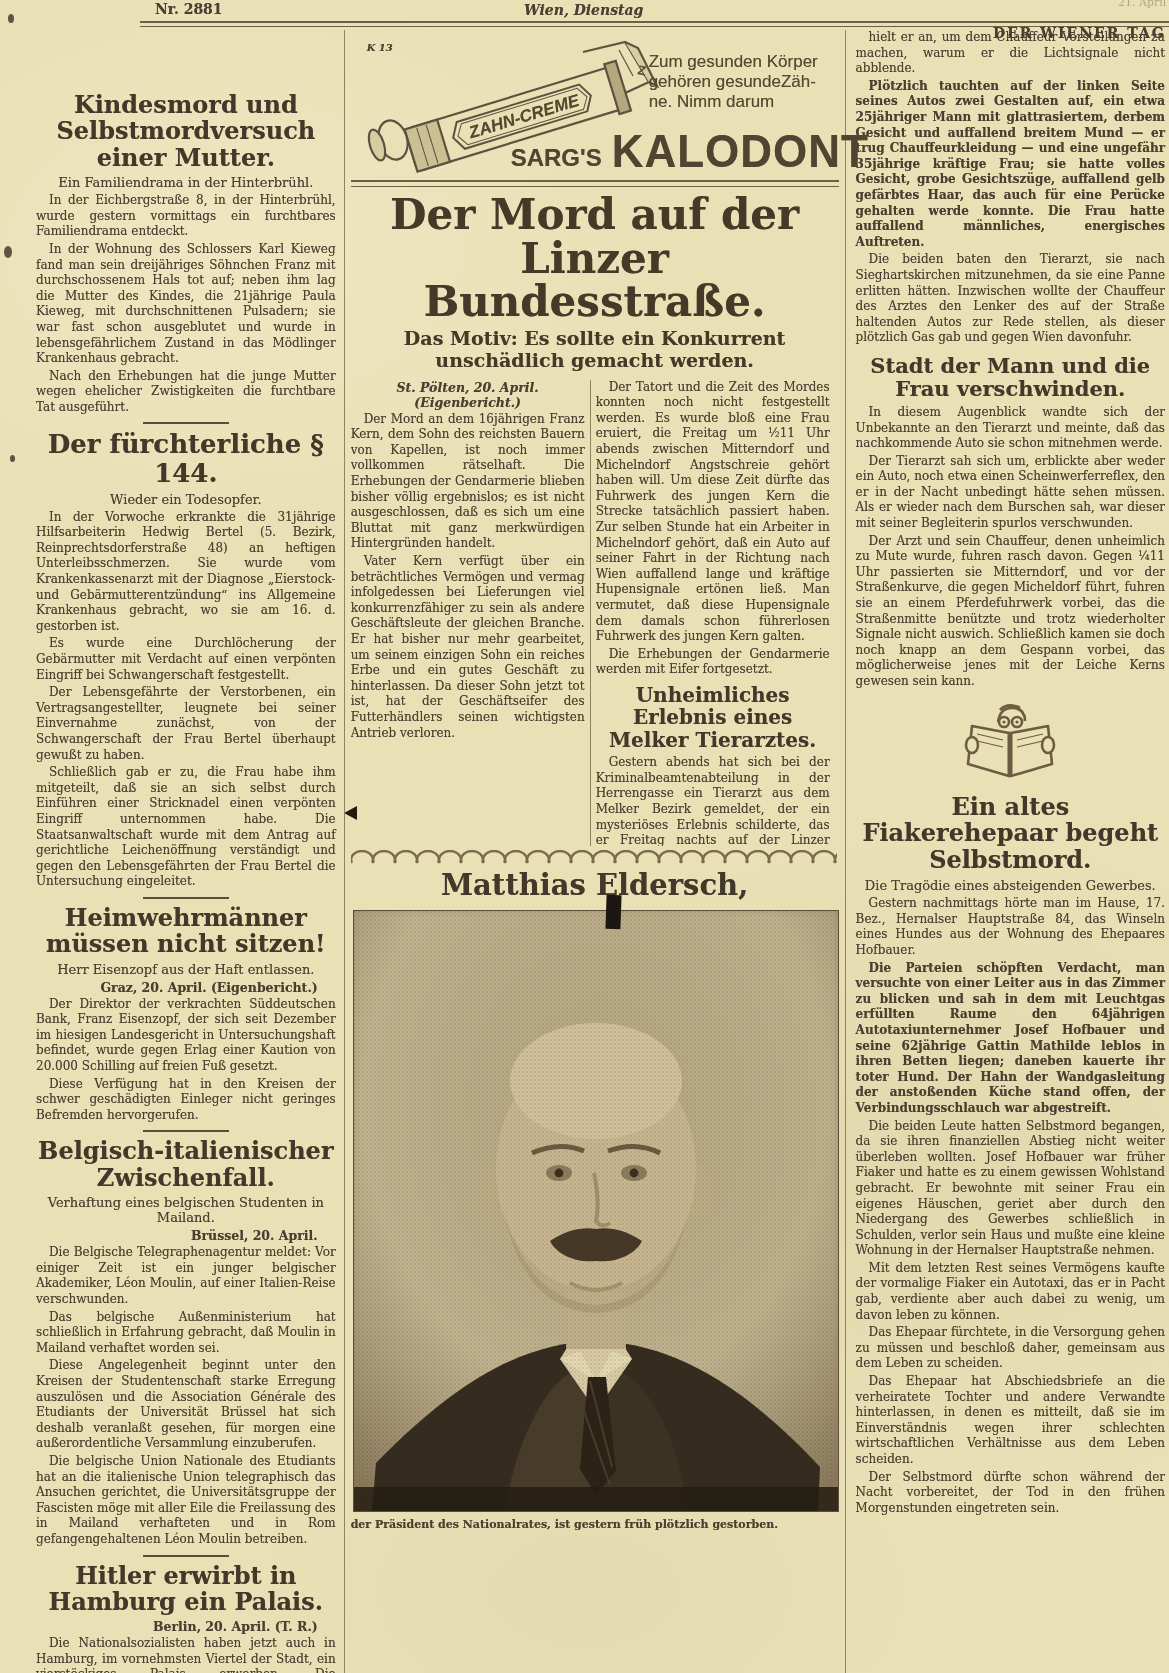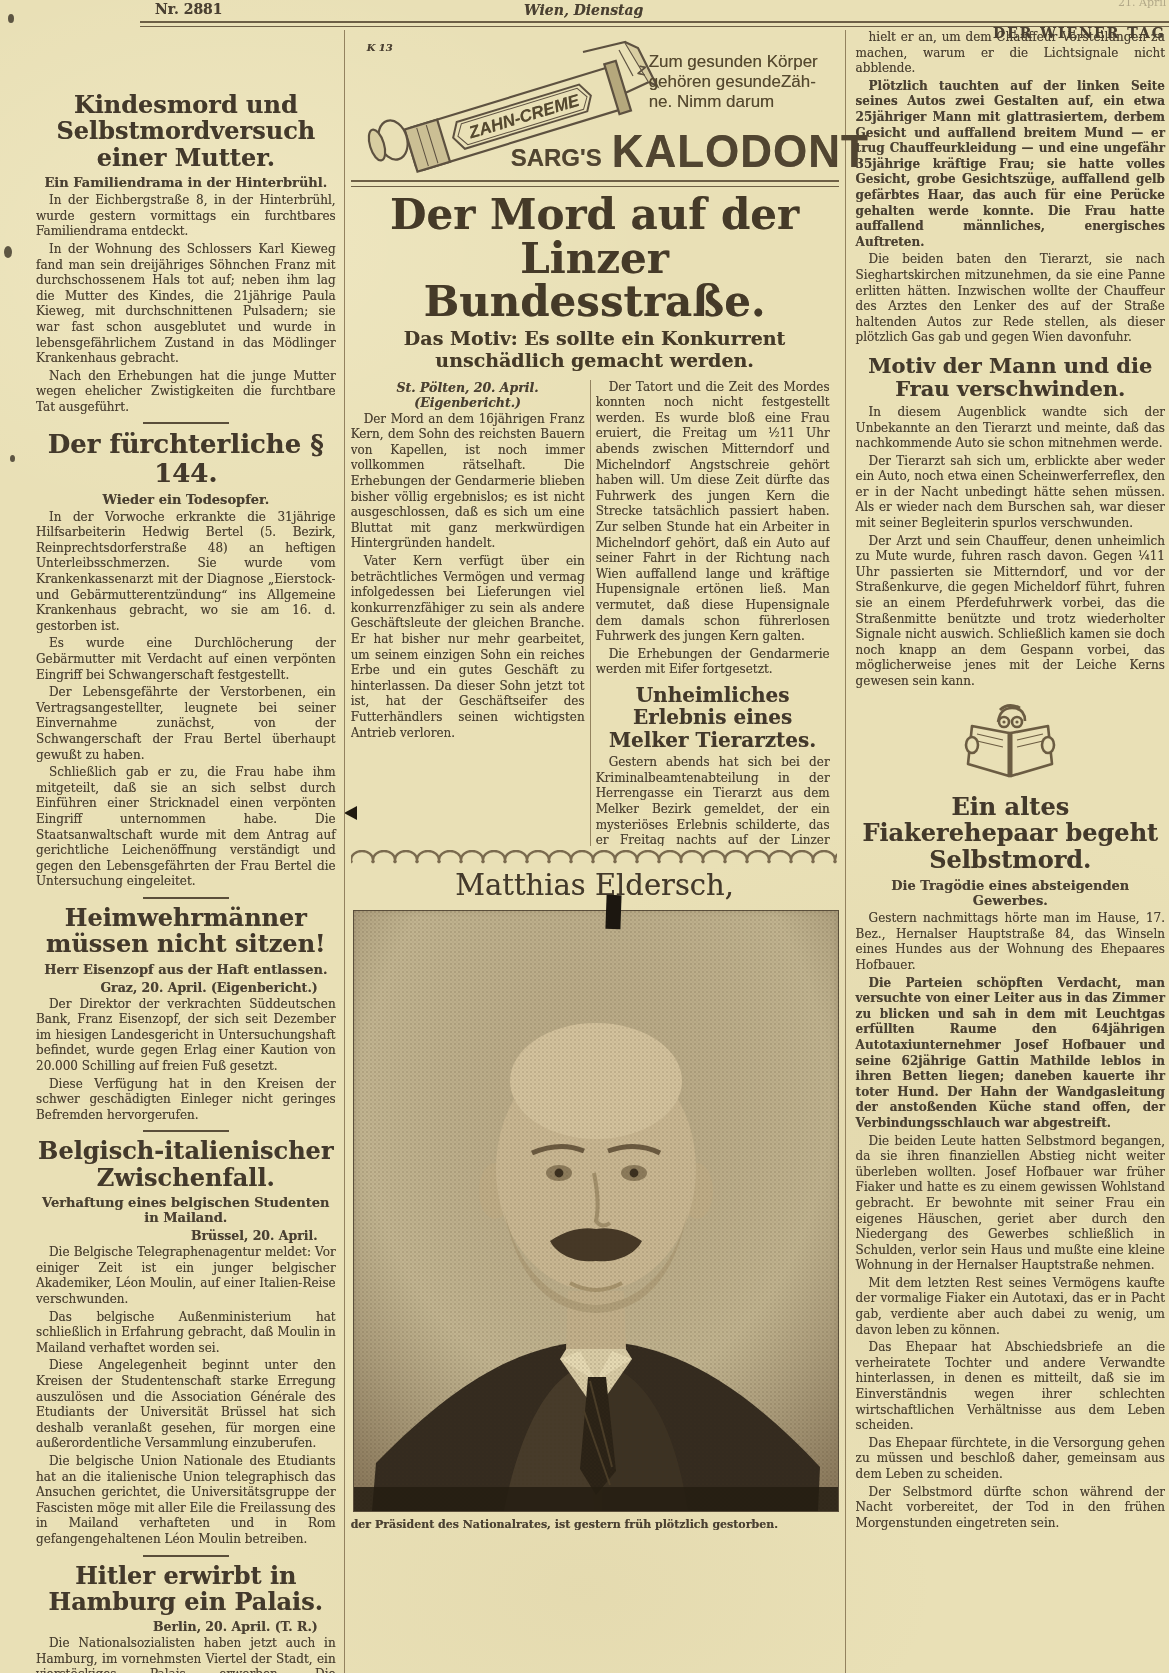--- a/index.html
+++ b/index.html
@@ -30,21 +30,21 @@
   .content{position:absolute;top:30px;left:34px;right:2px;bottom:0;display:flex;}
   .vrule{width:1px;background:#93825f;margin:0 2px;}
   .col-left{width:308px;padding:60px 6px 0 2px;}
   .col-mid{width:488px;padding:0 4px;position:relative;}
   .col-right{width:318px;padding:0 2px 0 8px;}
 
   
   .para{margin:0 0 2px 0;font-size:12px;line-height:1.3;text-align:justify;text-indent:13px;}
   .para.bold{font-weight:bold;}
   .headline{margin:2px 0 4px 0;font-size:24px;line-height:1.1;font-weight:bold;text-align:center;color:#43392b;}
-  .subhead{margin:0 0 3px 0;font-size:13px;font-weight:bold;text-align:center;}
+  .subhead{margin:0 0 3px 0;font-size:13px;font-weight:normal;text-align:center;}
   .dateline{margin:0 0 2px 0;font-size:12.5px;font-weight:bold;text-align:right;padding-right:18px;}
   .dateline.center{text-align:center;padding-right:0;font-style:italic;}
   .divider{width:86px;border:none;border-top:2px solid #5a4e3a;margin:7px auto 6px auto;}
   .article{margin-bottom:2px;}
 
   
   .ad{position:relative;height:150px;}
   .ad-mark{position:absolute;left:16px;top:12px;font-size:10px;font-style:italic;font-weight:bold;}
   .ad-tube{position:absolute;left:6px;top:4px;}
   .ad-tagline{position:absolute;right:0px;top:22px;width:190px;
@@ -58,21 +58,21 @@
   
   .main-headline{margin:6px 0 2px 0;font-size:42px;line-height:1.04;font-weight:bold;text-align:center;color:#453a28;}
   .main-subheadline{margin:4px 0 8px 0;font-size:19px;line-height:1.15;font-weight:bold;text-align:center;color:#453a28;}
   .main-cols{display:flex;height:466px;overflow:hidden;}
   .main-col{width:234px;overflow:hidden;}
   .main-col .para{font-size:12px;}
   .mid-vrule{width:1px;background:#93825f;margin:0 5px;}
   .melker-head{margin:6px 0 4px 0;font-size:20px;line-height:1.12;font-weight:bold;text-align:center;color:#43392b;}
 
   .scallop{display:block;margin:4px 0 0 0;}
-  .photo-title{margin:4px 0 2px 0;font-size:29px;font-weight:normal;text-align:center;color:#43392b;}
+  .photo-title{margin:4px 0 2px 0;font-size:29px;font-weight:bold;text-align:center;color:#43392b;}
   .photo-wrap{position:relative;width:484px;height:600px;margin:8px 0 0 2px;
     border:1px solid #5a4e3b;box-shadow:0 0 6px rgba(60,48,30,.35) inset;}
   .photo-pin{position:absolute;left:252px;top:-16px;width:15px;height:34px;background:#1c1710;
     transform:rotate(2deg);z-index:3;}
   .photo-caption{margin:6px 0 0 0;font-size:11px;font-weight:bold;}
 
   
   .rc-head2{margin:8px 0 4px 0;font-size:21px;line-height:1.12;font-weight:bold;text-align:center;color:#43392b;}
   .rc-head3{margin:10px 0 4px 0;font-size:24px;line-height:1.12;font-weight:bold;text-align:center;color:#43392b;}
   .reader-wrap{display:flex;justify-content:center;margin:10px 0 2px 0;}
@@ -297,21 +297,21 @@
 
     <div class="col-right ink">
 
       <div>
           <p class="para">hielt er an, um dem Chauffeur Vorstellungen zu machen, warum er die Lichtsignale nicht abblende.</p>
           <p class="para bold">Plötzlich tauchten auf der linken Seite seines Autos zwei Gestalten auf, ein etwa 25jähriger Mann mit glattrasiertem, derbem Gesicht und auffallend breitem Mund — er trug Chauffeurkleidung — und eine ungefähr 35jährige kräftige Frau; sie hatte volles Gesicht, grobe Gesichtszüge, auffallend gelb gefärbtes Haar, das auch für eine Perücke gehalten werde konnte. Die Frau hatte auffallend männliches, energisches Auftreten.</p>
           <p class="para">Die beiden baten den Tierarzt, sie nach Sieghartskirchen mitzunehmen, da sie eine Panne erlitten hätten. Inzwischen wollte der Chauffeur des Arztes den Lenker des auf der Straße haltenden Autos zur Rede stellen, als dieser plötzlich Gas gab und gegen Wien davonfuhr.</p>
         </div>
 
       <div class="article">
-        <h2 class="rc-head2">Motiv der Mann und die Frau verschwinden.</h2>
+        <h2 class="rc-head2">Stadt der Mann und die Frau verschwinden.</h2>
         <div>
             <p class="para">In diesem Augenblick wandte sich der Unbekannte an den Tierarzt und meinte, daß das nachkommende Auto sie schon mitnehmen werde.</p>
             <p class="para">Der Tierarzt sah sich um, erblickte aber weder ein Auto, noch etwa einen Scheinwerferreflex, den er in der Nacht unbedingt hätte sehen müssen. Als er wieder nach dem Burschen sah, war dieser mit seiner Begleiterin spurlos verschwunden.</p>
             <p class="para">Der Arzt und sein Chauffeur, denen unheimlich zu Mute wurde, fuhren rasch davon. Gegen ¼11 Uhr passierten sie Mitterndorf, und vor der Straßenkurve, die gegen Micheldorf führt, fuhren sie an einem Pferdefuhrwerk vorbei, das die Straßenmitte benützte und trotz wiederholter Signale nicht auswich. Schließlich kamen sie doch noch knapp an dem Gespann vorbei, das möglicherweise jenes mit der Leiche Kerns gewesen sein kann.</p>
           </div>
       </div>
 
       <div class="reader-wrap">
         <svg width="96" height="84" viewBox="0 0 96 84">
           <g stroke="#6b5c42" stroke-width="2.6" fill="none" stroke-linejoin="round">
@@ -335,20 +335,20 @@
       </div>
 
       <div class="article">
         <h2 class="rc-head3">Ein altes Fiakerehepaar begeht Selbstmord.</h2>
         <p class="subhead">Die Tragödie eines absteigenden Gewerbes.</p>
         <div>
             <p class="para">Gestern nachmittags hörte man im Hause, 17. Bez., Hernalser Hauptstraße 84, das Winseln eines Hundes aus der Wohnung des Ehepaares Hofbauer.</p>
             <p class="para bold">Die Parteien schöpften Verdacht, man versuchte von einer Leiter aus in das Zimmer zu blicken und sah in dem mit Leuchtgas erfüllten Raume den 64jährigen Autotaxiunternehmer Josef Hofbauer und seine 62jährige Gattin Mathilde leblos in ihren Betten liegen; daneben kauerte ihr toter Hund. Der Hahn der Wandgasleitung der anstoßenden Küche stand offen, der Verbindungsschlauch war abgestreift.</p>
             <p class="para">Die beiden Leute hatten Selbstmord begangen, da sie ihren finanziellen Abstieg nicht weiter überleben wollten. Josef Hofbauer war früher Fiaker und hatte es zu einem gewissen Wohlstand gebracht. Er bewohnte mit seiner Frau ein eigenes Häuschen, geriet aber durch den Niedergang des Gewerbes schließlich in Schulden, verlor sein Haus und mußte eine kleine Wohnung in der Hernalser Hauptstraße nehmen.</p>
             <p class="para">Mit dem letzten Rest seines Vermögens kaufte der vormalige Fiaker ein Autotaxi, das er in Pacht gab, verdiente aber auch dabei zu wenig, um davon leben zu können.</p>
+            <p class="para">Das Ehepaar fürchtete, in die Versorgung gehen zu müssen und beschloß daher, gemeinsam aus dem Leben zu scheiden.</p>
             <p class="para">Das Ehepaar hat Abschiedsbriefe an die verheiratete Tochter und andere Verwandte hinterlassen, in denen es mitteilt, daß sie im Einverständnis wegen ihrer schlechten wirtschaftlichen Verhältnisse aus dem Leben scheiden.</p>
-            <p class="para">Das Ehepaar fürchtete, in die Versorgung gehen zu müssen und beschloß daher, gemeinsam aus dem Leben zu scheiden.</p>
             <p class="para">Der Selbstmord dürfte schon während der Nacht vorbereitet, der Tod in den frühen Morgenstunden eingetreten sein.</p>
           </div>
       </div>
     </div>
   </div>
 </div>
 
 </body></html>

